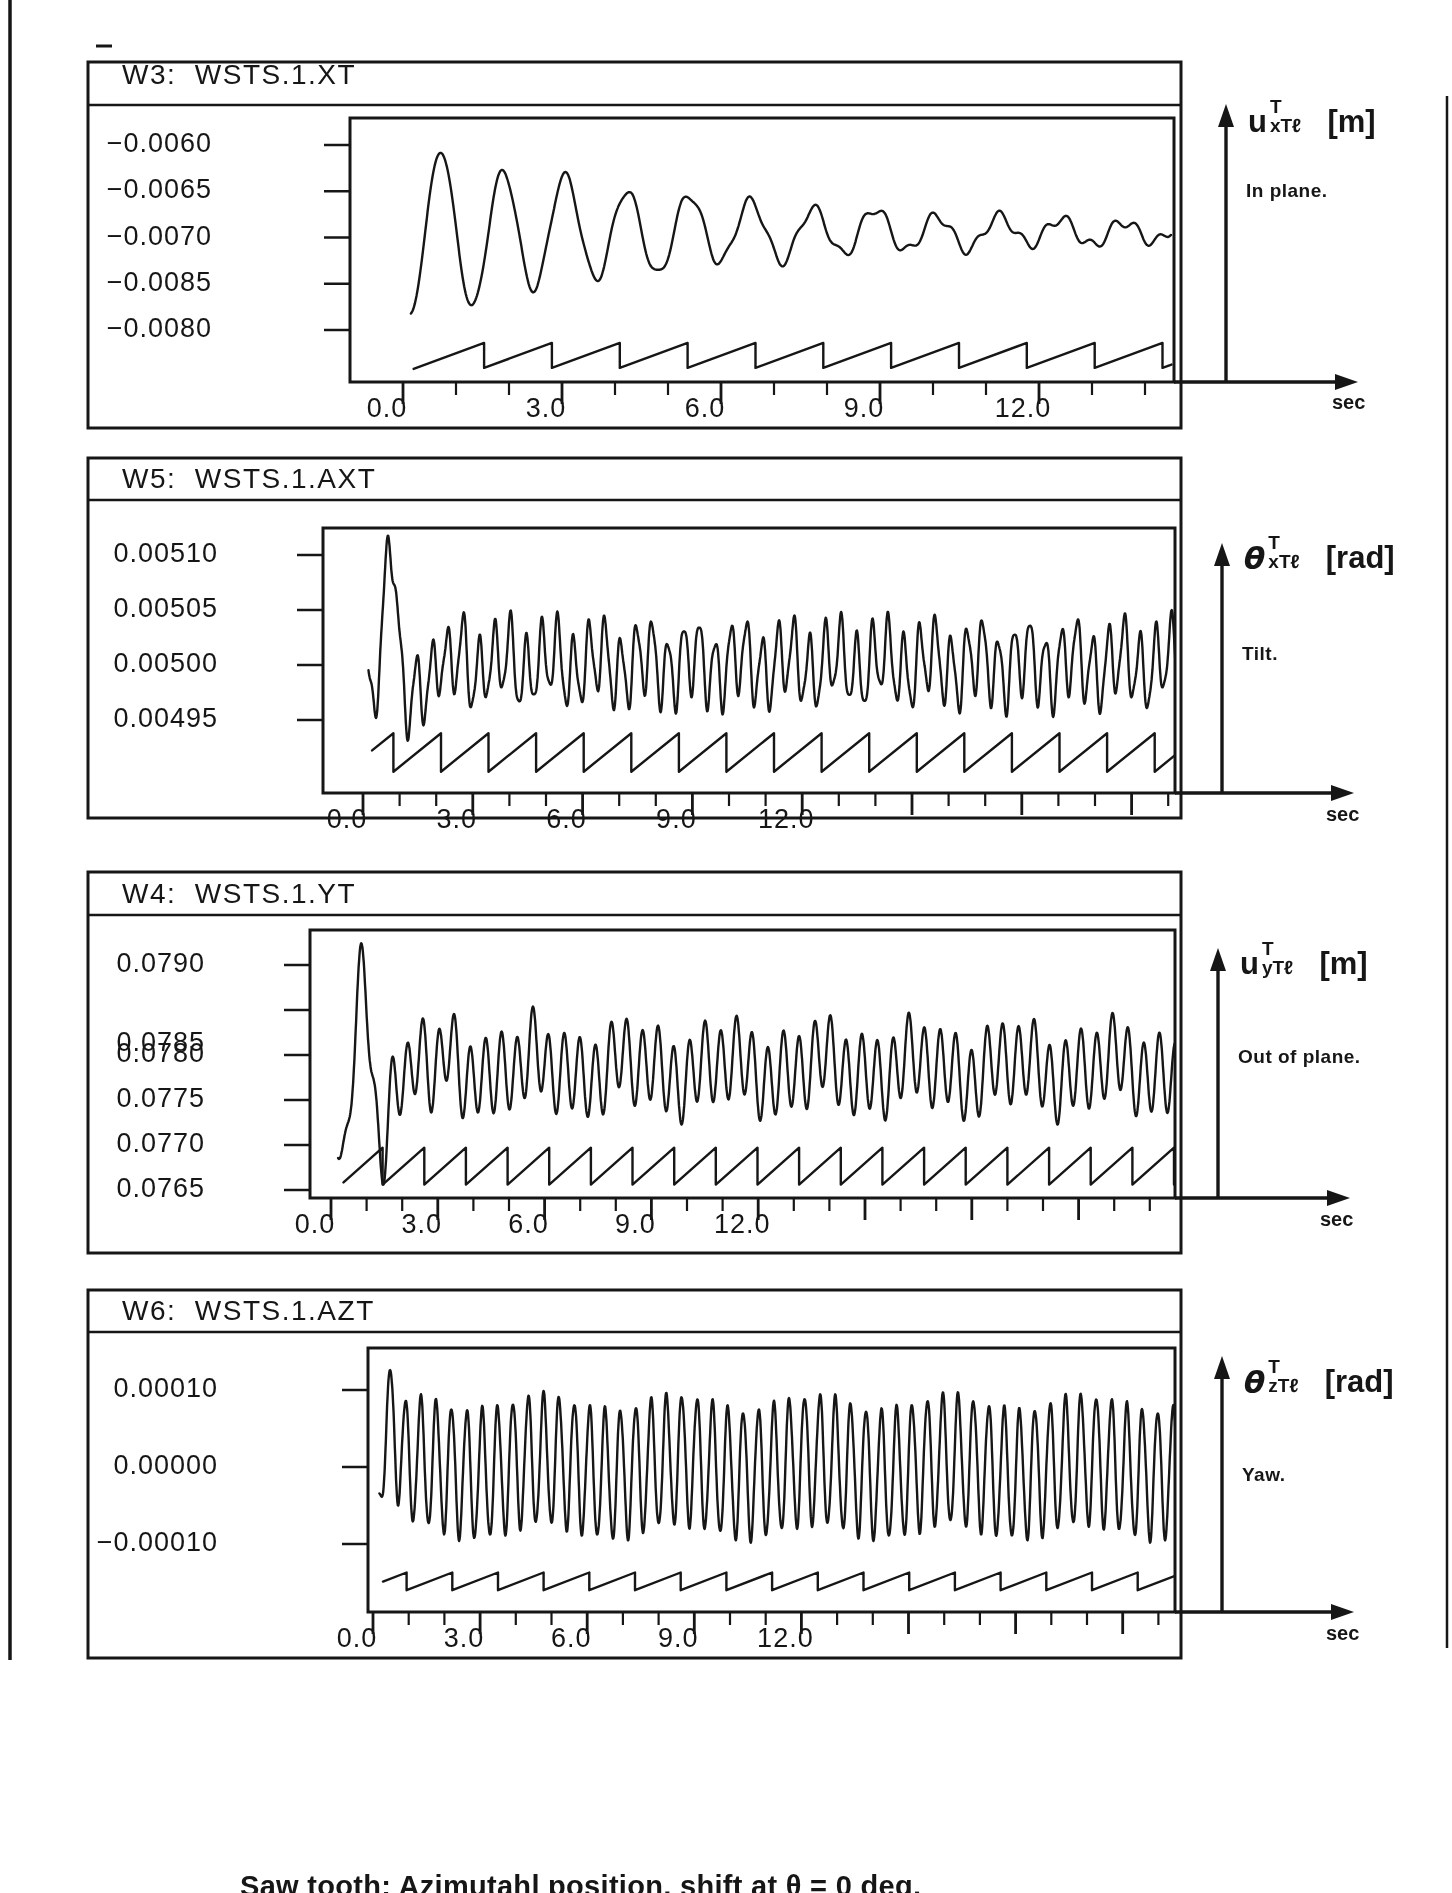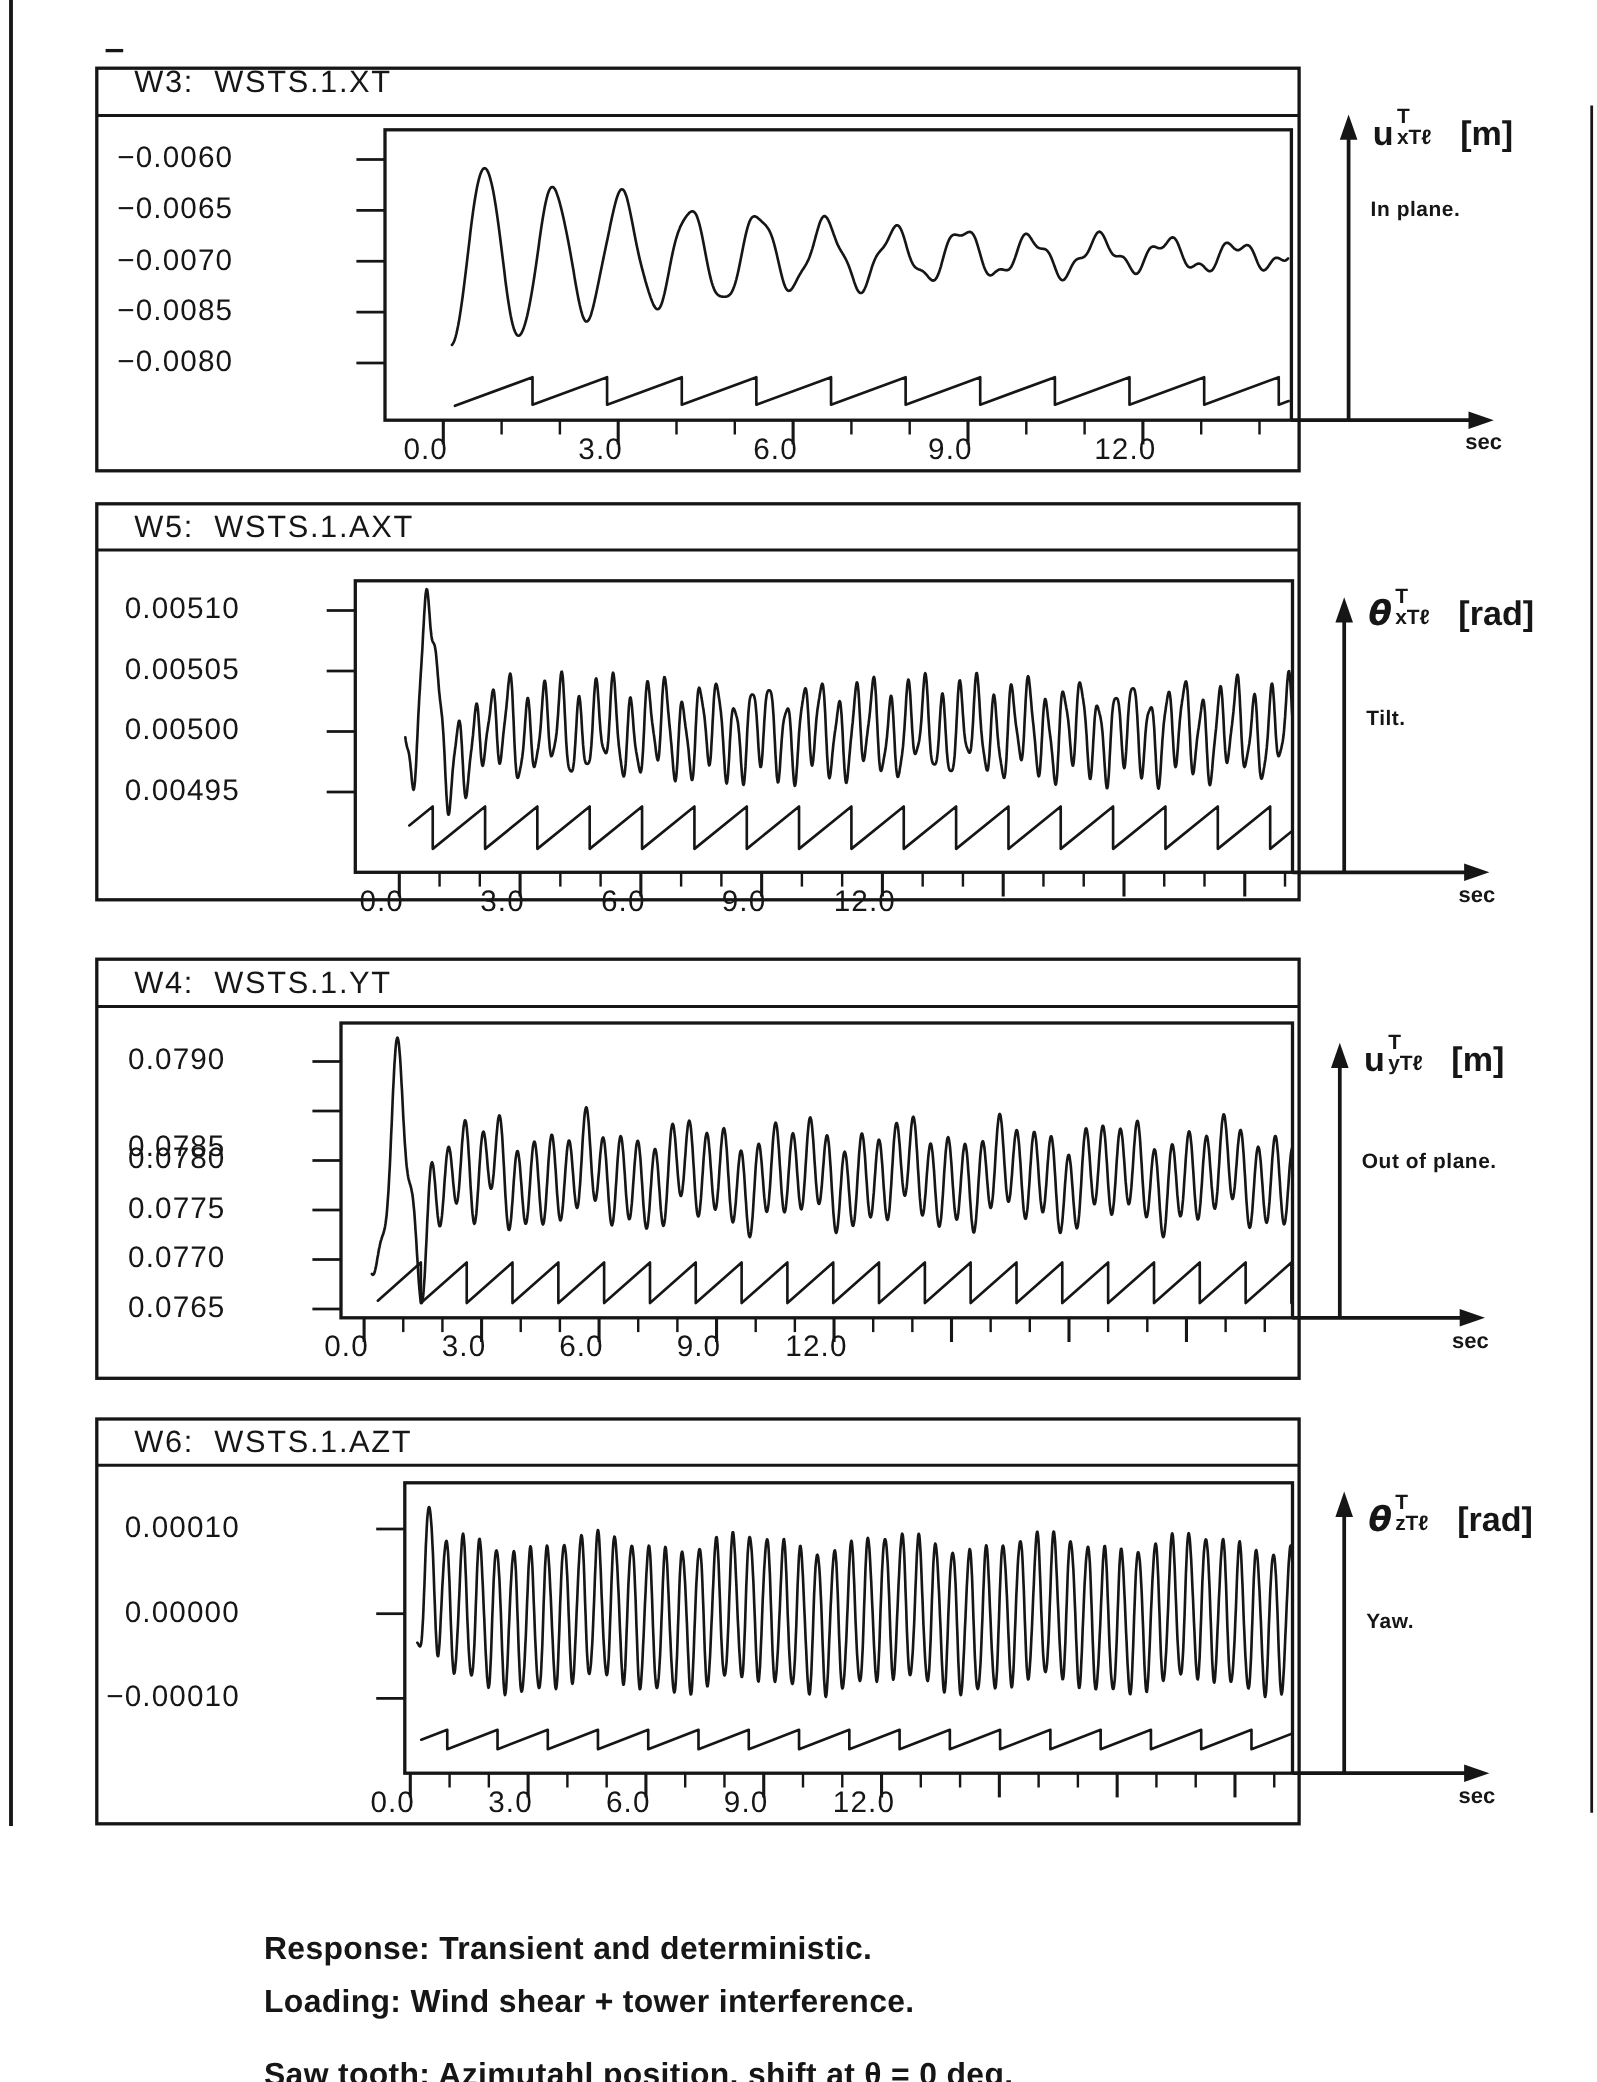--- a/index.html
+++ b/index.html
@@ -251,22 +251,20 @@
     <span class="sym">θ</span>
       <span class="stack">
         <span>T</span>
         <span>zTℓ</span>
       </span>
       <span class="unit">[rad]</span>
   </div>
   <div class="desc" style="left:1242px;top:1464px;">Yaw.</div>
   <div class="sec" style="left:1326px;top:1622px;">sec</div>
 
-  <div class="cap" style="left:240px;top:1756px;">Response: Transient and deterministic.</div>
-  <div class="cap" style="left:240px;top:1804px;">Loading: Wind shear + tower interference.</div>
   <div class="cap" style="left:240px;top:1852px;margin-top:18px;">Saw tooth: Azimutahl position, shift at θ = 0 deg.</div>
 
 <div class="ytick" style="left: 72px; top: 145px;">−0.0060</div>
     <div class="ytick" style="left: 72px; top: 191.25px;">−0.0065</div>
     <div class="ytick" style="left: 72px; top: 237.5px;">−0.0070</div>
     <div class="ytick" style="left: 72px; top: 283.75px;">−0.0085</div>
     <div class="ytick" style="left: 72px; top: 330px;">−0.0080</div>
     <div class="xtick" style="left: 387px; top: 393px;">0.0</div>
     <div class="xtick" style="left: 546px; top: 393px;">3.0</div>
     <div class="xtick" style="left: 705px; top: 393px;">6.0</div>

